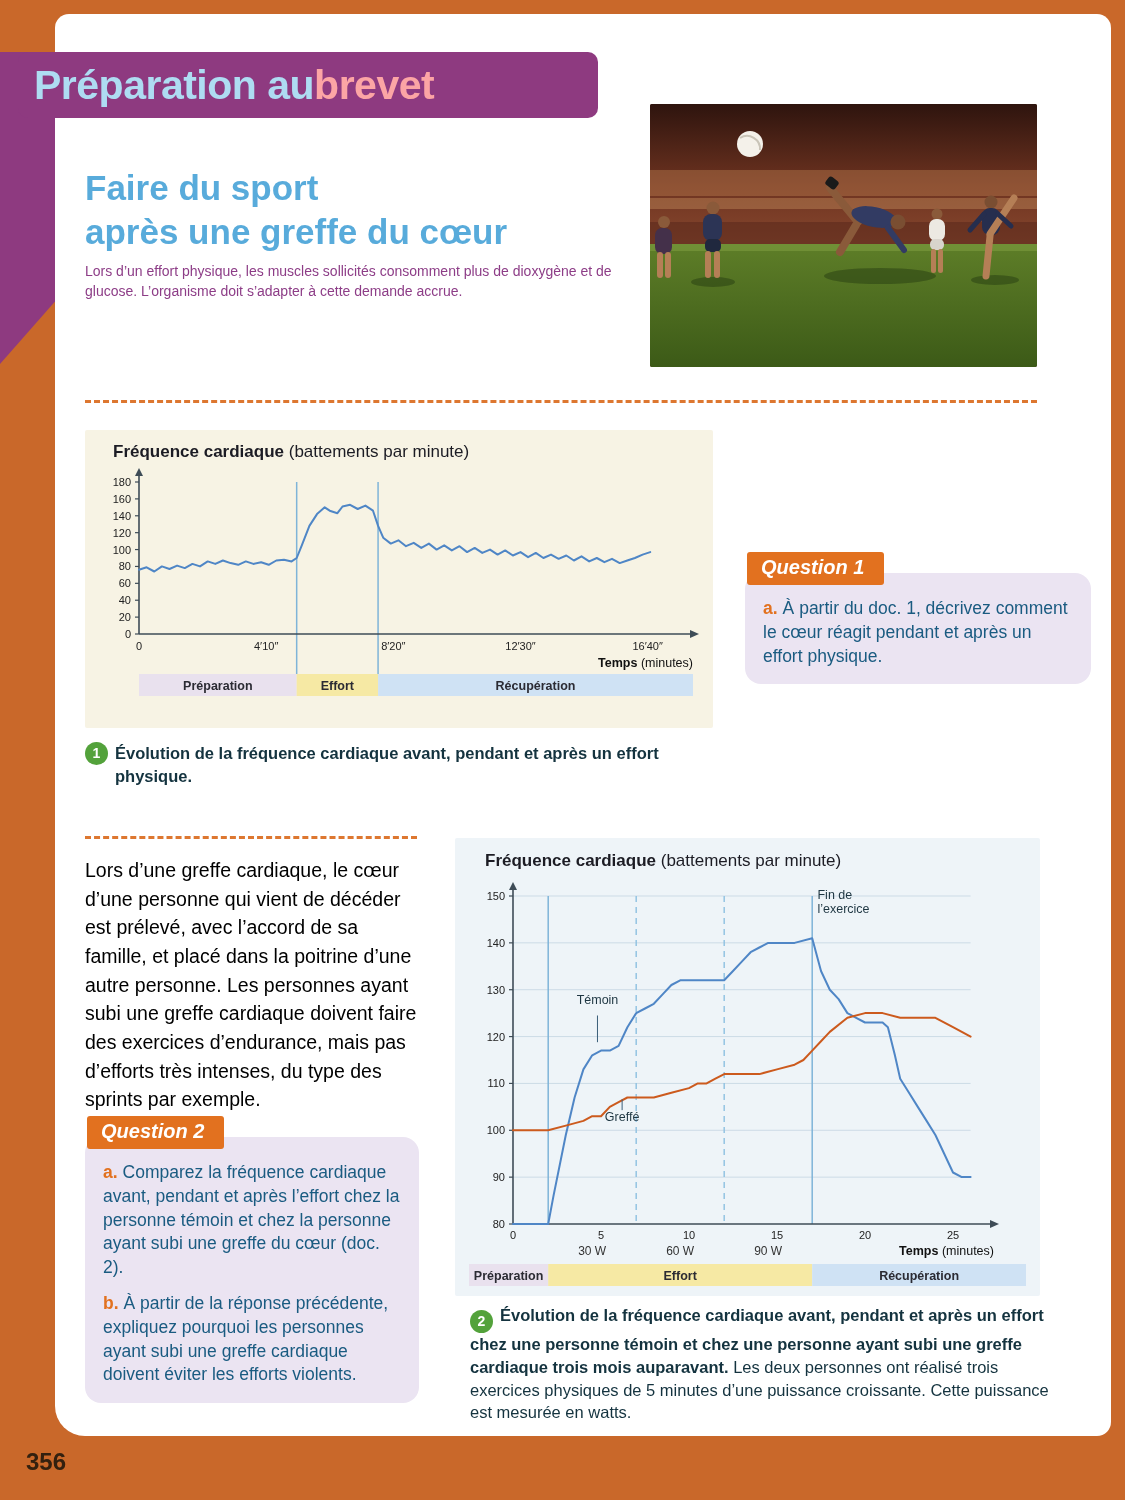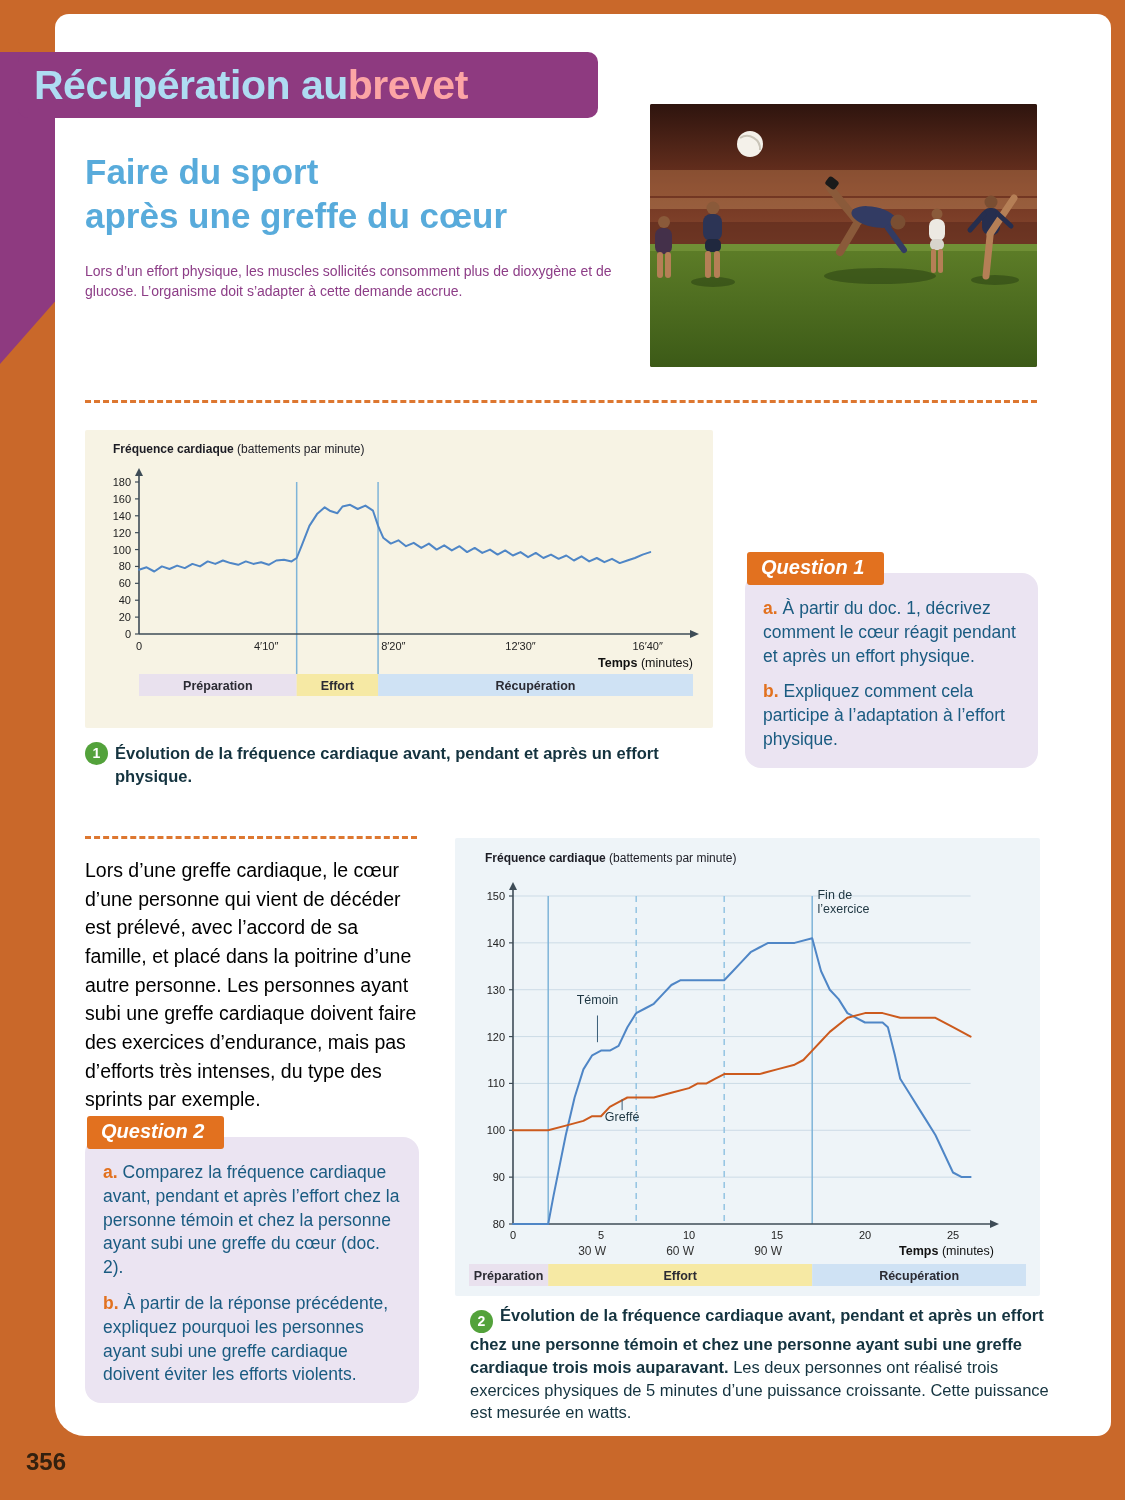--- a/index.html
+++ b/index.html
@@ -2,60 +2,60 @@
 <html><head>
 <meta charset="utf-8">
 <style>
   html,body{margin:0;padding:0;}
   .page{position:relative;width:1125px;height:1500px;background:#c9682a;font-family:"Liberation Sans",sans-serif;overflow:hidden;}
   .sheet{position:absolute;left:55px;top:14px;width:1056px;height:1422px;background:#ffffff;border-radius:14px 14px 14px 30px;}
   .purple-wedge{position:absolute;left:0;top:52px;width:55px;height:312px;background:#8e3a80;clip-path:polygon(0 0,100% 0,100% 80%,0 100%);}
   .banner{position:absolute;left:18px;top:52px;width:580px;height:66px;background:#8e3a80;border-radius:10px;display:flex;align-items:center;padding-left:16px;box-sizing:border-box;font-weight:bold;font-size:41px;letter-spacing:-0.5px;}
   .banner .lt{color:#aedcf2;}
   .banner .wt{color:#fca5a5;}
-  .main-title{position:absolute;left:85px;top:150px;margin:0;font-size:35px;font-weight:bold;color:#58abdb;line-height:1.27;}
+  .main-title{position:absolute;left:85px;top:166px;margin:0;font-size:35px;font-weight:bold;color:#58abdb;line-height:1.27;}
   .intro{position:absolute;left:85px;top:262px;width:552px;margin:0;font-size:14px;color:#8d3d87;line-height:1.42;}
   .photo{position:absolute;left:650px;top:104px;width:387px;height:263px;overflow:hidden;border-radius:2px;background:#4a2417;}
   .divider{position:absolute;border-top:3px dashed #dd7730;height:0;}
   .d1{left:85px;top:400px;width:952px;}
   .d2{left:85px;top:836px;width:332px;}
   .chart-panel{position:absolute;background:#f7f3e4;border-radius:2px;}
   .panel1{left:85px;top:430px;width:628px;height:298px;}
   .panel2{left:455px;top:838px;width:585px;height:458px;background:#eef4f8;}
-  .chart-title{position:absolute;left:28px;top:12px;font-size:12px;color:#1c1c24;}
+  .chart-title{position:absolute;left:28px;top:12px;font-size:17px;color:#1c1c24;}
   .chart-title b{font-weight:bold;}
   .chart-svg{position:absolute;}
   .svg1{left:8px;top:34px;}
   .svg2{left:6px;top:34px;}
   .caption{position:absolute;font-size:16.5px;color:#14333f;line-height:1.38;}
   .c1{left:85px;top:742px;width:650px;font-weight:bold;}
   .c2{left:470px;top:1304px;width:590px;}
   .badge{display:inline-flex;align-items:center;justify-content:center;width:23px;height:23px;border-radius:50%;background:#53a23b;color:#fff;font-weight:bold;font-size:14px;margin-right:7px;vertical-align:-5px;flex:none;}
   .c1 .cap-row{display:flex;align-items:flex-start;}
   .c1 .badge{margin-top:0;}
   .qbox{position:absolute;}
   .q-header{display:inline-block;background:#e2711f;color:#ffffff;font-weight:bold;font-style:italic;font-size:20px;padding:4px 20px 6px 14px;border-radius:3px;position:relative;z-index:2;margin-left:2px;}
   .q-body{background:#ebe4f2;border-radius:16px;margin-top:-12px;padding:24px 16px 14px 18px;color:#1a5b81;font-size:17.5px;line-height:1.36;position:relative;z-index:1;}
   .q-item{margin-bottom:12px;}
   .q-item:last-child{margin-bottom:2px;}
   .q-letter{color:#e2711f;font-weight:bold;margin-right:5px;}
-  .q1{left:745px;top:552px;width:293px;}
+  .q1{left:745px;top:552px;width:346px;}
   .q2{left:85px;top:1116px;width:334px;}
   .doc2-text{position:absolute;left:85px;top:856px;width:340px;margin:0;font-size:19.5px;color:#000000;line-height:1.47;}
   .page-number{position:absolute;left:26px;top:1448px;font-size:24px;font-weight:bold;color:#33200f;}
 </style>
 </head>
 <body>
 
 <div class="page">
   <div class="sheet"></div>
   <div class="purple-wedge"></div>
 
   <div class="banner">
-    <span class="lt">Récupération au </span>
+    <span class="lt">Préparation au </span>
     <span class="wt">brevet</span>
   </div>
 
   <h1 class="main-title">
     <div>Faire du sport</div>
     <div>après une greffe du cœur</div>
   </h1>
 
   <p class="intro">Lors d’un effort physique, les muscles sollicités consomment plus de dioxygène et de glucose. L’organisme doit s’adapter à cette demande accrue.</p>
 
@@ -176,23 +176,20 @@
       <span class="badge">1</span>
       <span>Évolution de la fréquence cardiaque avant, pendant et après un effort physique.</span>
     </span>
   </div>
 
   <div class="qbox q1">
     <div class="q-header">Question 1</div>
     <div class="q-body">
       <div class="q-item">
         <span class="q-letter">a.</span><span>À partir du doc. 1, décrivez comment le cœur réagit pendant et après un effort physique.</span>
-      </div>
-      <div class="q-item">
-        <span class="q-letter">b.</span><span>Expliquez comment cela participe à l’adaptation à l’effort physique.</span>
       </div>
     </div>
   </div>
 
   <div class="divider d2"></div>
 
   <p class="doc2-text">Lors d’une greffe cardiaque, le cœur d’une personne qui vient de décéder est prélevé, avec l’accord de sa famille, et placé dans la poitrine d’une autre personne. Les personnes ayant subi une greffe cardiaque doivent faire des exercices d’endurance, mais pas d’efforts très intenses, du type des sprints par exemple.</p>
 
   <div class="qbox q2">
     <div class="q-header">Question 2</div>

